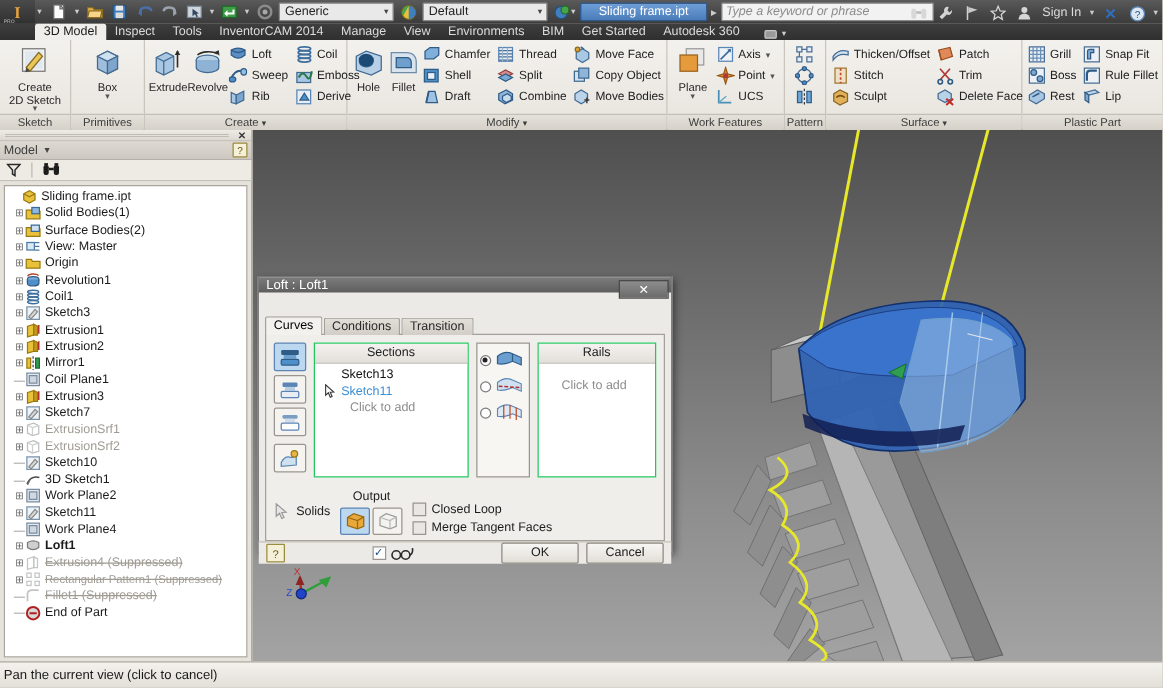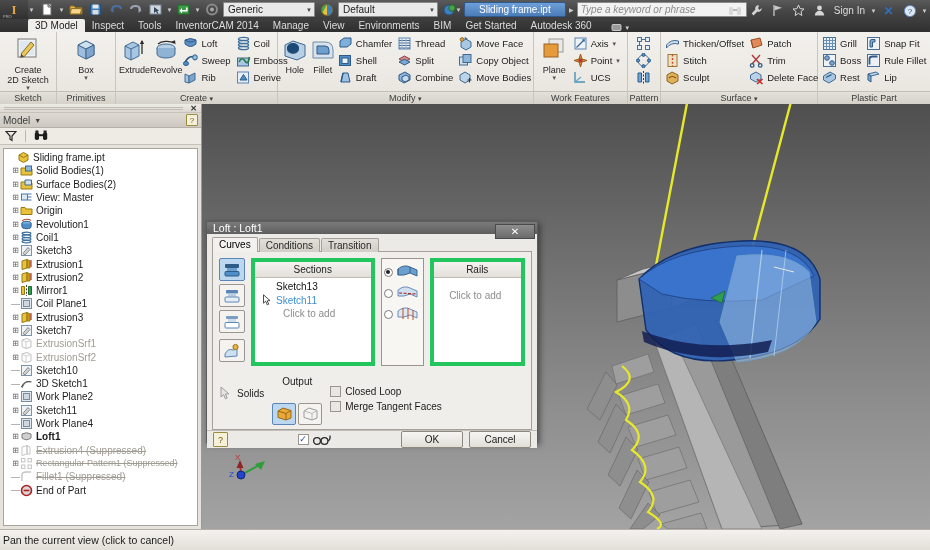--- a/index.html
+++ b/index.html
@@ -191,41 +191,41 @@
     height:19px; background:linear-gradient(to bottom,#7b7b7b,#5e5e5e);
     display:flex; align-items:center; padding-left:6px; color:#fff; font-size:10.5px;
     position:relative;
   }
   .dlg-close {
     position:absolute; right:2px; top:2px; width:40px; height:15px;
     background:linear-gradient(to bottom,#8e8e8e,#6b6b6b);
     border:1px solid #4a4a4a; color:#fff; font-size:10px;
     display:flex; align-items:center; justify-content:center; cursor:pointer;
   }
-  .dlg-body { flex:1; display:flex; flex-direction:column; padding:3px 5px 0 5px; }
+  .dlg-body { flex:1; display:flex; flex-direction:column; padding:19px 5px 0 5px; }
   .tabs-row { display:flex; align-items:flex-end; height:15px; margin-bottom:-1px; position:relative; z-index:2;}
   .dtab {
     font-size:10px; padding:1px 6px; border:1px solid #a5a19a; border-bottom:none;
     background:linear-gradient(to bottom,#e2dfd9,#d2cec7); color:#2a2a2a; cursor:pointer;
     margin-right:1px; border-radius:2px 2px 0 0;
   }
   .dtab.active { background:#f3f1ee; color:#000; padding-bottom:2px; }
   .tabpanel {
     border:1px solid #a5a19a; background:#f0eeea; flex:1;
     padding:6px 6px 4px 6px; display:flex; flex-direction:column;
   }
   .curves-row { display:flex; gap:6px; height:108px; }
   .sectionbtns { display:flex; flex-direction:column; gap:3px; width:28px; }
   .sbtn {
     width:26px; height:23px; border:1px solid #9a968f; background:#f5f3f0;
     display:flex; align-items:center; justify-content:center; cursor:pointer; border-radius:2px;
   }
   .sbtn.on { background:#bcd7f0; border-color:#5b85b5; }
   .listbox {
-    border:4px solid #22c55e; background:#fff; width:140px;
+    border:1px solid #22c55e; background:#fff; width:140px;
     display:flex; flex-direction:column; overflow:hidden;
   }
   .listbox.rails { width:108px; }
   .lb-head {
     height:16px; background:linear-gradient(to bottom,#f4f2ef,#e3e0da);
     border-bottom:1px solid #c0bcb5; font-size:10px; color:#222;
     display:flex; align-items:center; justify-content:center;
   }
   .lb-items { flex:1; padding:2px 0 0 0; }
   .lb-item { font-size:10px; color:#111; padding:1px 4px 1px 7px; display:flex; align-items:center; white-space:nowrap;}
@@ -239,21 +239,21 @@
   .radiorow { display:flex; align-items:center; gap:2px; }
   .radio {
     width:9px;height:9px;border-radius:50%;border:1px solid #7a7a7a;background:#fff;
     display:flex;align-items:center;justify-content:center;flex:0 0 9px;
   }
   .radio.on::after{ content:""; width:4px;height:4px;border-radius:50%;background:#222;}
   .outrow { display:flex; align-items:flex-start; margin-top:8px; gap:8px; }
   .solids-box { display:flex; align-items:center; gap:5px; padding-top:12px;}
   .solids-lbl { font-size:10px; color:#1b1b1b; }
   .output-group { position:relative; padding-top:2px; }
-  .output-cap { font-size:10px; color:#1b1b1b; text-align:center; margin-bottom:16px;}
+  .output-cap { font-size:10px; color:#1b1b1b; text-align:center; margin-bottom:3px;}
   .output-btns { display:flex; gap:2px; }
   .obtn {
     width:24px;height:22px;border:1px solid #9a968f;background:#f5f3f0;
     display:flex;align-items:center;justify-content:center; cursor:pointer;border-radius:2px;
   }
   .obtn.on{ background:#bcd7f0; border-color:#5b85b5; }
   .checks { display:flex; flex-direction:column; gap:4px; padding-top:12px;justify-content:center;}
   .checkrow{ display:flex; align-items:center; gap:4px; font-size:10px; color:#1b1b1b;}
   .cbox{ width:11px;height:11px;border:1px solid #9a968f;background:#e9e7e3; flex:0 0 11px;
          display:flex;align-items:center;justify-content:center;}

